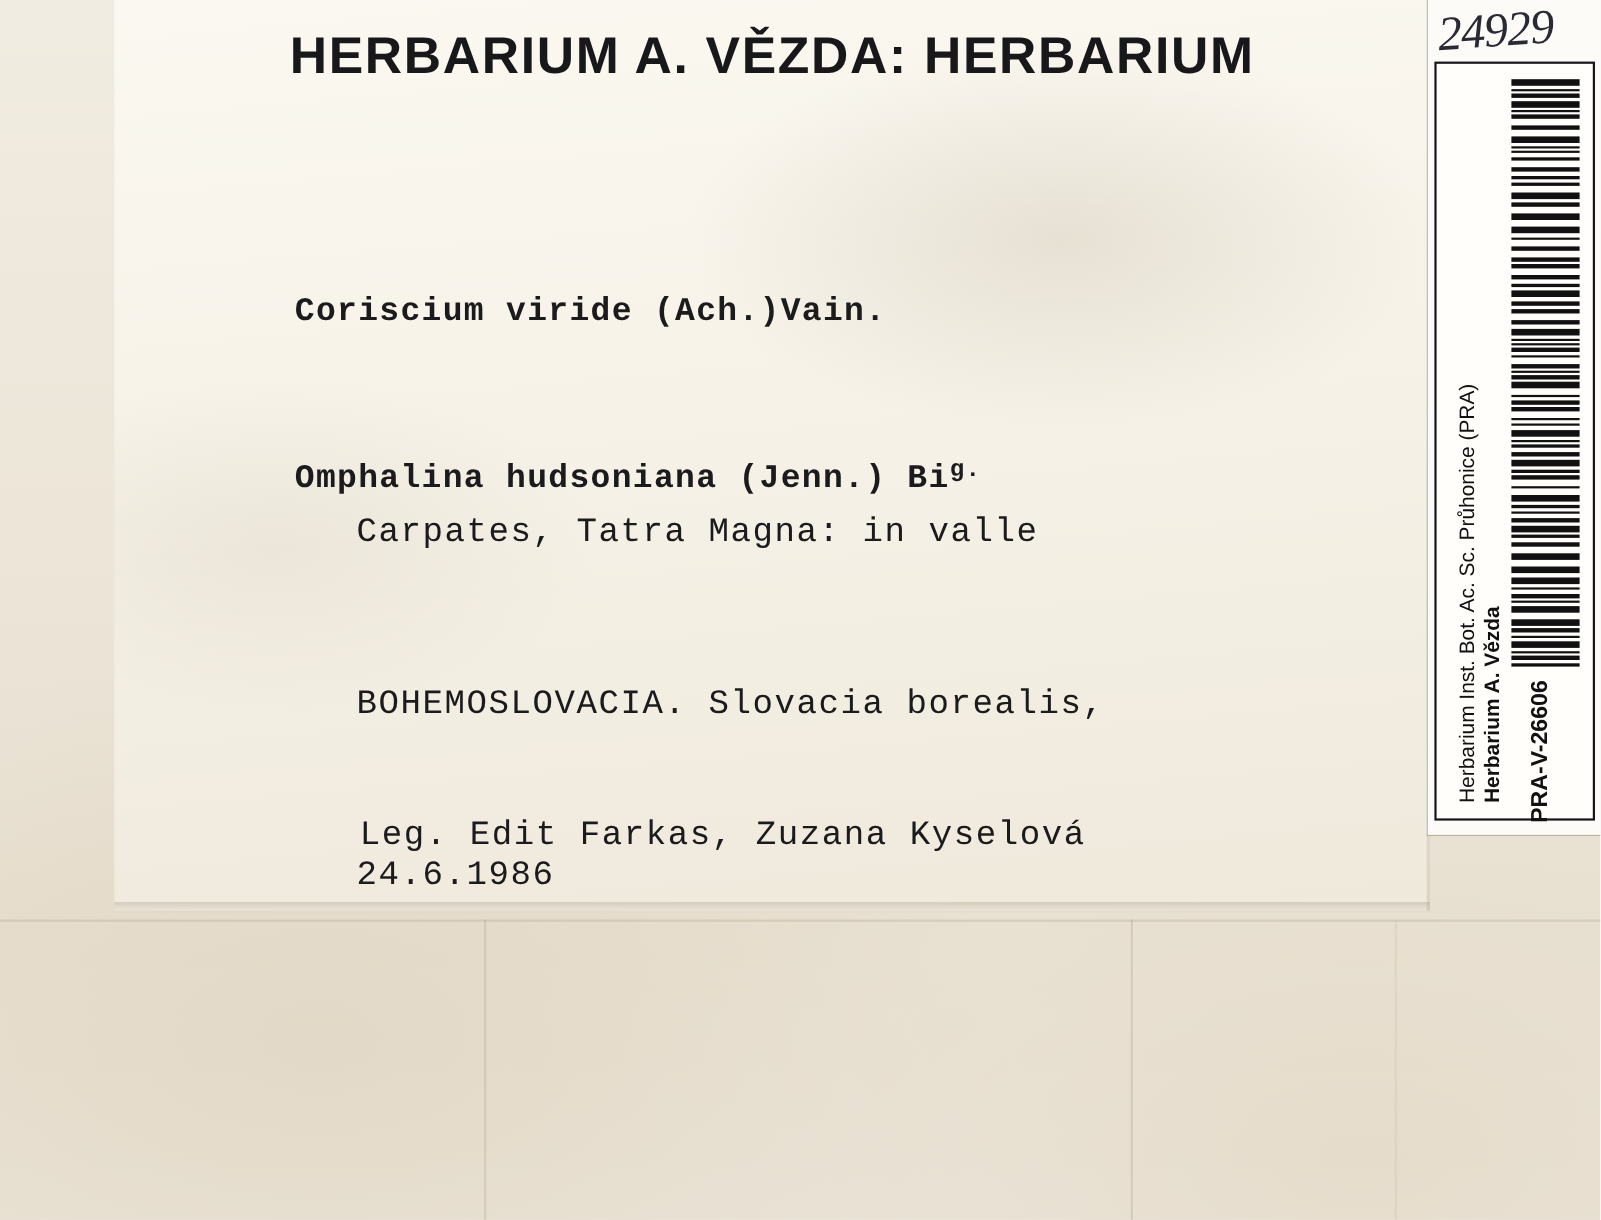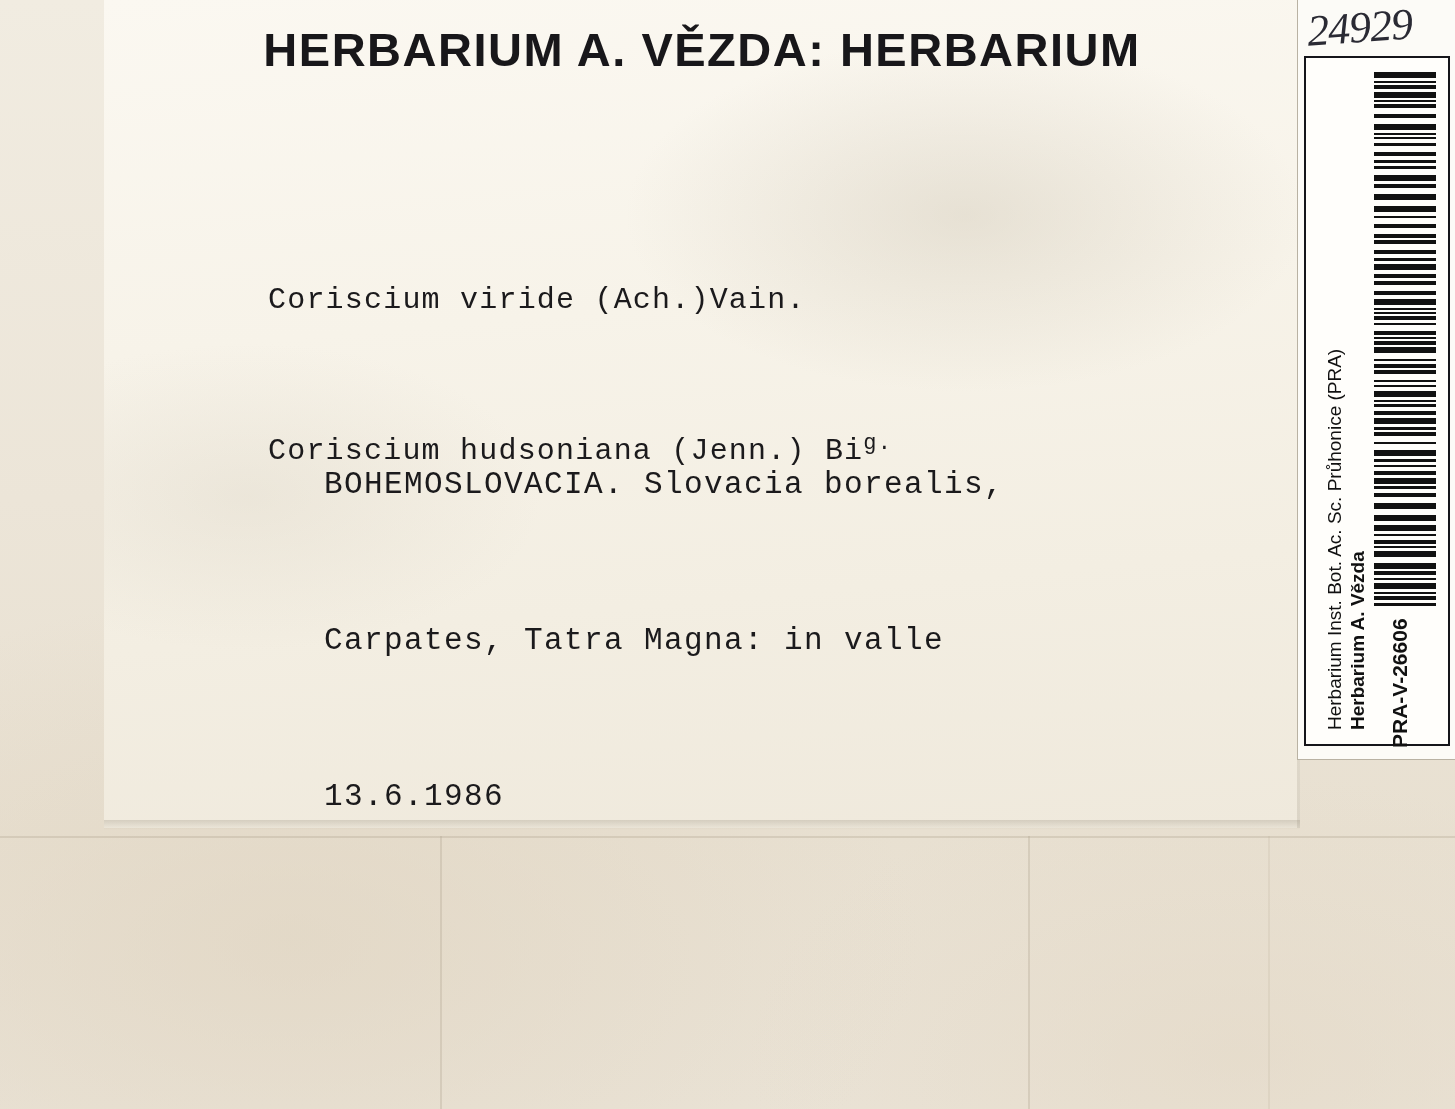--- a/index.html
+++ b/index.html
@@ -78,24 +78,25 @@
 
   
   .tw {
     position: absolute;
     font-family: "Liberation Mono", "DejaVu Sans Mono", monospace;
     color: #1b1a1c;
     white-space: pre;
   }
   #names {
     left: 268px;
-    top: 180px;
+    top: 164px;
     font-size: 30px;
     line-height: 48px;
     letter-spacing: 1.2px;
+    font-weight: bold;
   }
   #names .superscript {
     font-size: 22px;
     vertical-align: 10px;
   }
   #locality {
     left: 324px;
     top: 355px;
     font-size: 31px;
     line-height: 52px;
@@ -211,30 +212,31 @@
   <div class="crease v" style="left:1268px; top:836px; height:273px; opacity:.5;"></div>
 </div>
 
 <div id="label-card"></div>
 <div id="label-bottom-edge"></div>
 
 <div id="heading">HERBARIUM A. VĚZDA: HERBARIUM</div>
 
 <div id="names" class="tw">
   <div>Coriscium viride (Ach.)Vain.</div>
-  <div><span>Coriscium hudsoniana (Jenn.) Bi</span><span class="superscript">g.</span></div>
+  <div><span>Omphalina hudsoniana (Jenn.) Bi</span><span class="superscript">g.</span></div>
 </div>
 
 <div id="locality" class="tw">
+  <div>Carpates, Tatra Magna: in valle</div>
   <div>BOHEMOSLOVACIA. Slovacia borealis,</div>
-  <div>Carpates, Tatra Magna: in valle</div>
-  <div>13.6.1986</div>
+  <div>24.6.1986</div>
 </div>
 
 <div id="collectors" class="tw">
+  <div>Leg. Edit Farkas, Zuzana Kyselová</div>
 </div>
 
 <div id="barcode-strip">
   <div id="barcode-inner">
     <div id="inst-text-col">
       <div class="vtext" id="inst-line1">Herbarium Inst. Bot. Ac. Sc. Průhonice (PRA)</div>
       <div class="vtext" id="inst-line2">Herbarium A. Vězda</div>
     </div>
     <div id="barcode-col">
       <div id="barcode-bars">

